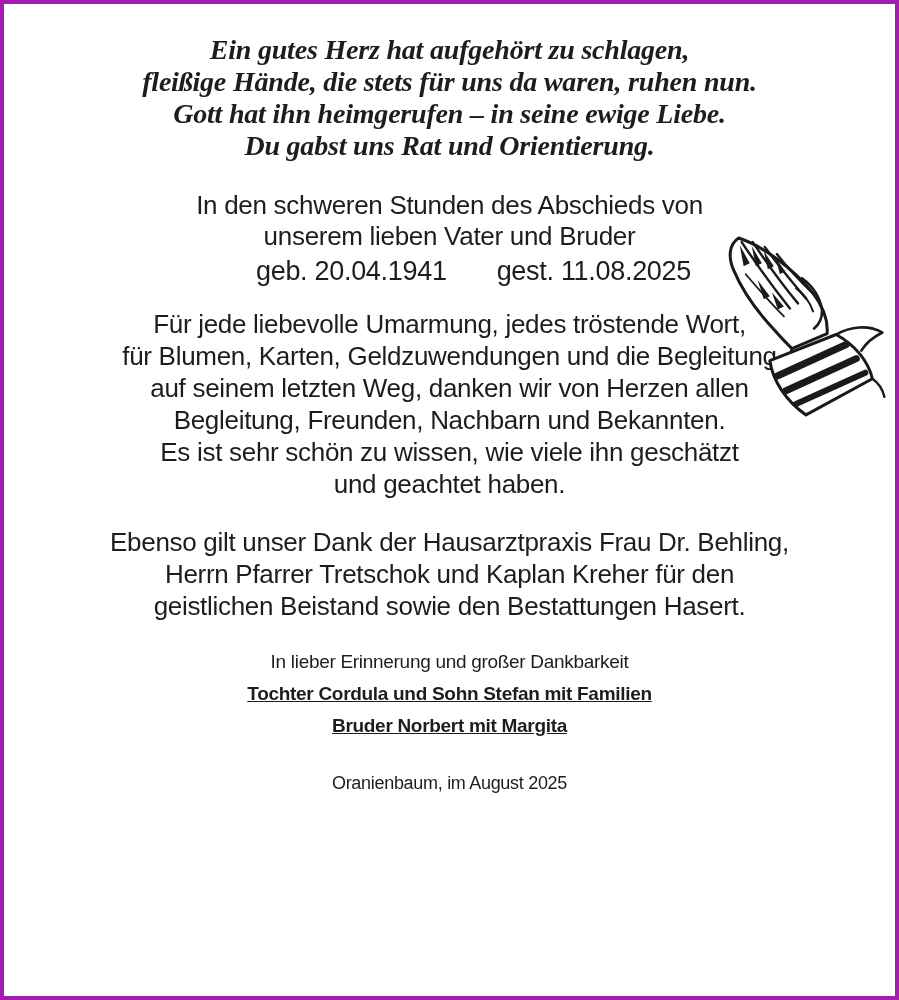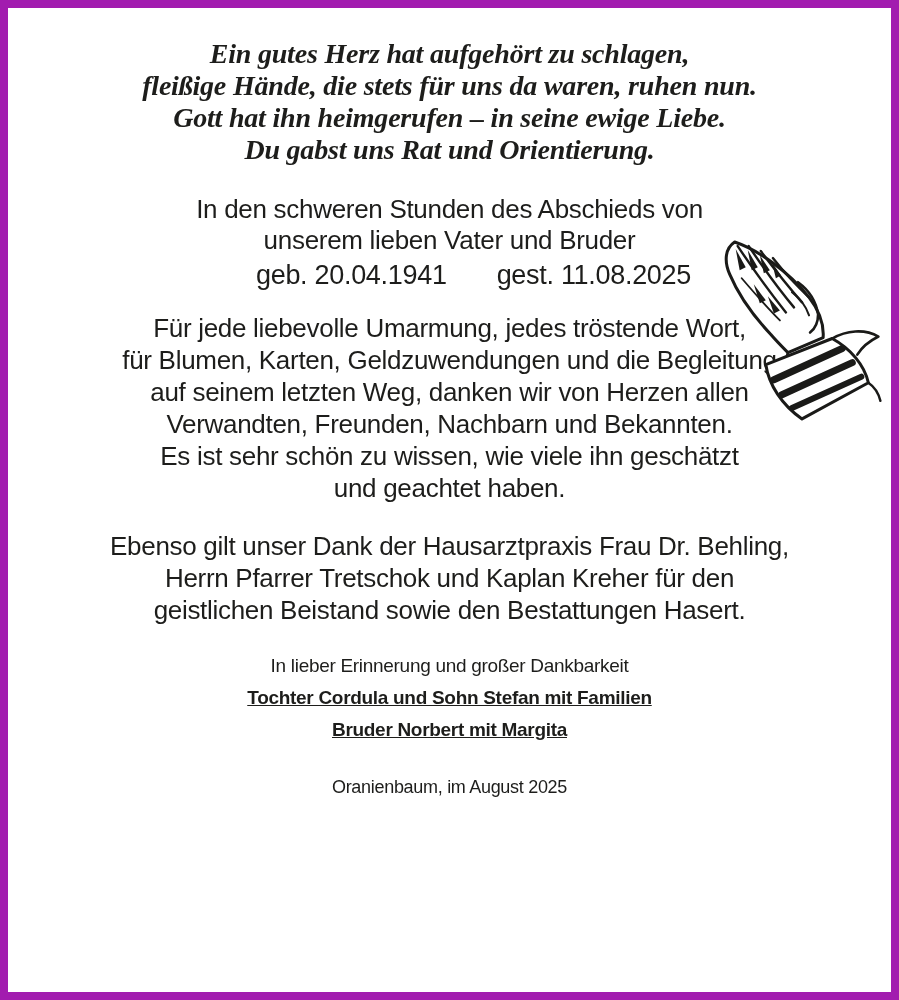--- a/index.html
+++ b/index.html
@@ -5,21 +5,21 @@
   html, body {
     margin: 0;
     padding: 0;
     background: #ffffff;
   }
   .page {
     position: relative;
     width: 899px;
     height: 1000px;
     box-sizing: border-box;
-    border: 8px solid #a21caf;
+    border: 4px solid #a21caf;
     background: #ffffff;
     color: #1d1d1b;
     font-family: "Liberation Sans", sans-serif;
     text-align: center;
     overflow: hidden;
   }
   .quote {
     margin-top: 30px;
     font-family: "Liberation Serif", serif;
     font-style: italic;
@@ -114,21 +114,21 @@
   <div class="dates">
     <span>geb. 20.04.1941</span>
     <span>gest. 11.08.2025</span>
   </div>
 
 
   <div class="para1">
     <div>Für jede liebevolle Umarmung, jedes tröstende Wort,</div>
     <div>für Blumen, Karten, Geldzuwendungen und die Begleitung</div>
     <div>auf seinem letzten Weg, danken wir von Herzen allen</div>
-    <div>Verwandten, Freunden, Nachbarn und Bekannten.</div>
+    <div>Begleitung, Freunden, Nachbarn und Bekannten.</div>
     <div>Es ist sehr schön zu wissen, wie viele ihn geschätzt</div>
     <div>und geachtet haben.</div>
   </div>
 
   <div class="para2">
     <div>Ebenso gilt unser Dank der Hausarztpraxis Frau Dr. Behling,</div>
     <div>Herrn Pfarrer Tretschok und Kaplan Kreher für den</div>
     <div>geistlichen Beistand sowie den Bestattungen Hasert.</div>
   </div>
 

